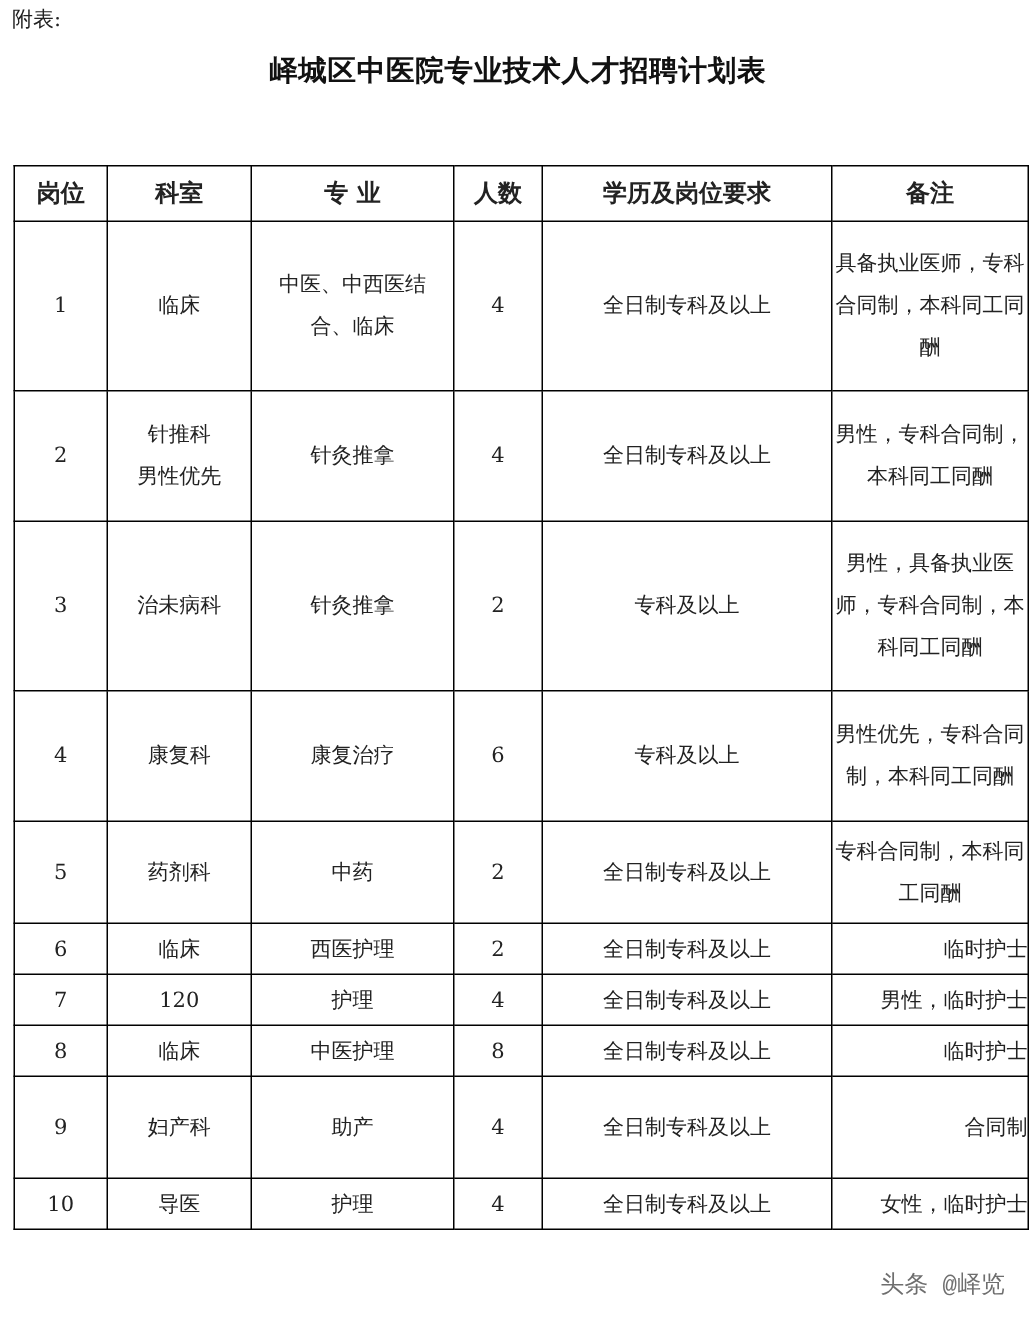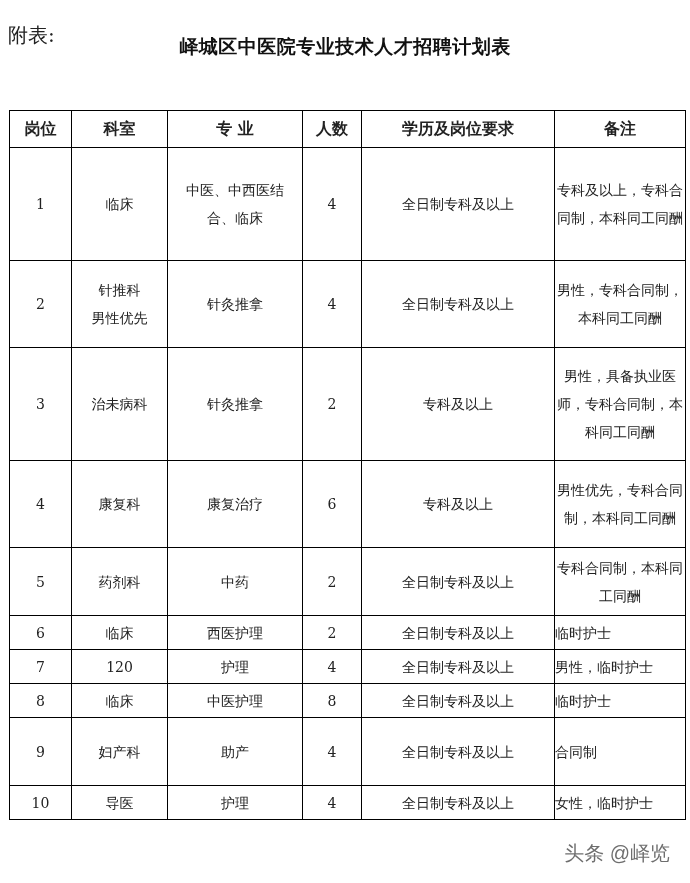--- a/index.html
+++ b/index.html
@@ -1,26 +1,26 @@
 <!DOCTYPE html>
 <html><head>
 <meta charset="utf-8">
 <style>
   html, body { margin: 0; padding: 0; background: #ffffff; }
   body { width: 690px; height: 883px; position: relative; overflow: hidden; font-family: "DejaVu Sans", sans-serif; color: #1a1a1a; }
-  .appendix { position: absolute; left: 8px; top: 22px; font-size: 20px; font-family: "DejaVu Serif", serif; color: #222; }
+  .appendix { position: absolute; left: 8px; top: 4px; font-size: 14px; font-family: "DejaVu Serif", serif; color: #222; }
   .title { position: absolute; left: 0; width: 690px; top: 34px; text-align: center; font-size: 19px; font-weight: bold; font-family: Liberation Sans, sans-serif; color: #111; letter-spacing: 0.5px; }
   table.plan { position: absolute; left: 9px; top: 110px; border-collapse: collapse; table-layout: fixed; width: 676px; }
   table.plan td, table.plan th { border: 1.5px solid #000; text-align: center; vertical-align: middle; padding: 0; font-size: 14px; line-height: 28px; color: #222; }
   table.plan th { font-weight: bold; font-size: 16px; height: 36px; }
   td.num { font-family: "DejaVu Serif", serif; color: #444; }
   td.note { text-align: left; padding-left: 1px; padding-right: 2px; line-height: 28px; }
-  td.note.center { text-align: left; }
+  td.note.center { text-align: right; }
   td.total-label { text-align: left; padding-left: 4px; }
-  .watermark { position: absolute; right: 20px; bottom: 16px; font-size: 20px; color: #555; font-family: Liberation Sans, sans-serif; opacity: 0.85; }
+  .watermark { position: absolute; right: 20px; bottom: 16px; font-size: 16px; color: #555; font-family: Liberation Mono, monospace; opacity: 0.85; }
 </style>
 </head>
 <body>
 
 <div class="appendix">附表:</div>
 <div class="title">峄城区中医院专业技术人才招聘计划表</div>
 
 <table class="plan">
   <colgroup>
     <col style="width:62px">
@@ -40,21 +40,21 @@
       <th>备注</th>
     </tr>
   </thead>
   <tbody>
     <tr style="height:113px">
       <td class="num">1</td>
       <td>临床</td>
       <td style="padding:0 6px">中医、中西医结合、临床</td>
       <td class="num">4</td>
       <td>全日制专科及以上</td>
-      <td class="note">专科及以上，专科合同制，本科同工同酬</td>
+      <td class="note">具备执业医师，专科合同制，本科同工同酬</td>
     </tr>
     <tr style="height:87px">
       <td class="num">2</td>
       <td style="white-space:pre-line">针推科
 男性优先</td>
       <td>针灸推拿</td>
       <td class="num">4</td>
       <td>全日制专科及以上</td>
       <td class="note">男性，专科合同制，本科同工同酬</td>
     </tr>

